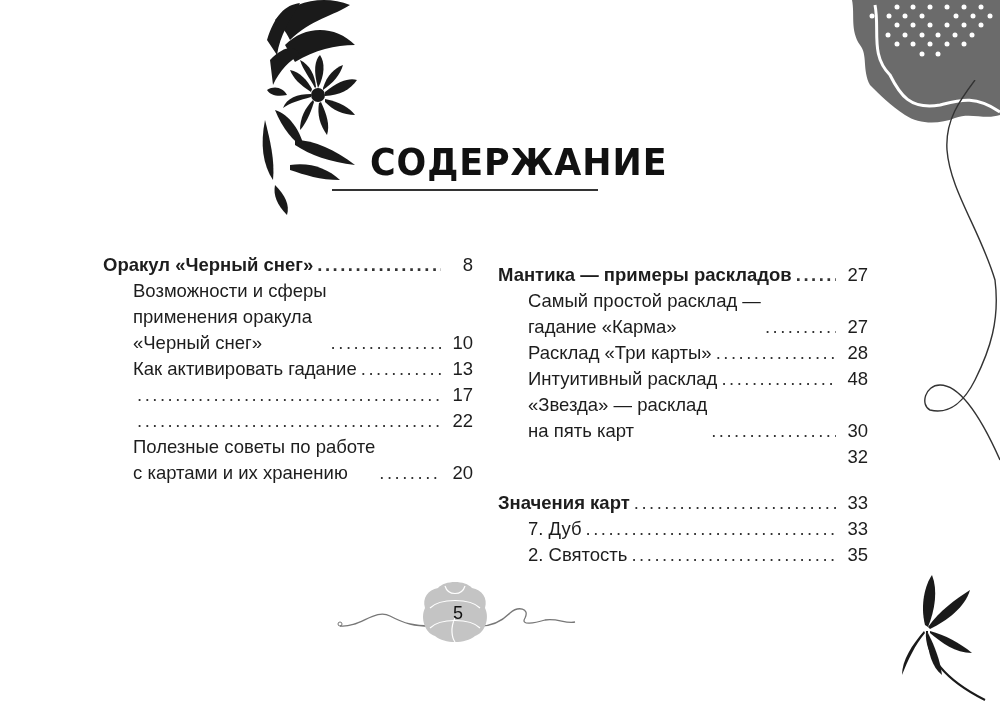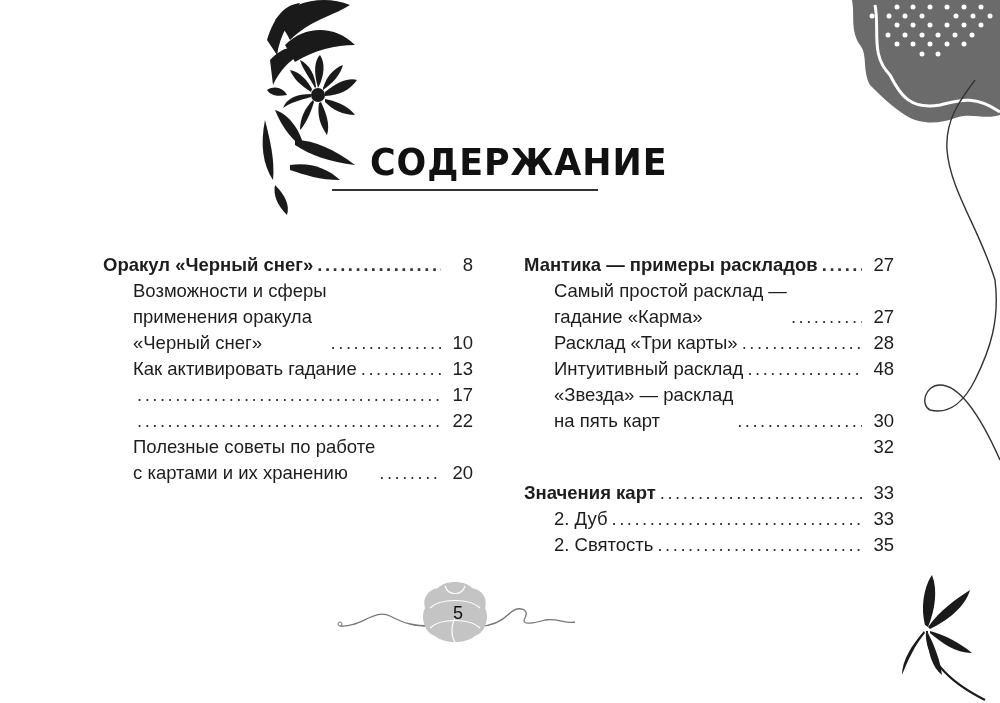--- a/index.html
+++ b/index.html
@@ -12,21 +12,21 @@
   
   #heading-title {
     left:370px; top:140px; font-family:"DejaVu Sans", sans-serif; font-weight:bold;
     font-size:38px; letter-spacing:1px; color:#111; transform:scaleX(0.92); transform-origin:left center;
   }
   #heading-rule { left:332px; top:189px; width:266px; height:2px; background:#333; }
 
   
   .toc-col { top:252px; width:370px; }
   #toc-left { left:103px; }
-  #toc-right { left:524px; }
+  #toc-right { left:498px;margin-top:10px; }
   .entry { display:flex; align-items:flex-end; font-size:18.5px; line-height:26px; }
   .entry.main { font-weight:bold; }
   .entry.sub { padding-left:30px; }
   .entry .text { white-space:pre-line; }
   .entry .dots {
     flex:1; overflow:hidden; white-space:nowrap; margin:0 4px; letter-spacing:2.5px; color:#333;
   }
   .entry .page { min-width:28px; text-align:right; font-weight:normal; }
   .entry.main .page { font-weight:normal; }
   .gap { height:20px; }
@@ -131,21 +131,21 @@
     <span class="dots" style="flex:0;margin:0 6px;"></span>
     <span class="page" style="margin-left:auto;">32</span>
   </div>
   <div class="gap"></div>
   <div class="entry main">
     <span class="text">Значения карт</span>
     <span class="dots" style="font-weight:normal;">........................................</span>
     <span class="page">33</span>
   </div>
   <div class="entry sub">
-    <span class="text">2. Дуб</span>
+    <span class="text">7. Дуб</span>
     <span class="dots">........................................</span>
     <span class="page">33</span>
   </div>
   <div class="entry sub">
     <span class="text">2. Святость</span>
     <span class="dots">........................................</span>
     <span class="page">35</span>
   </div>
 </div>
 

